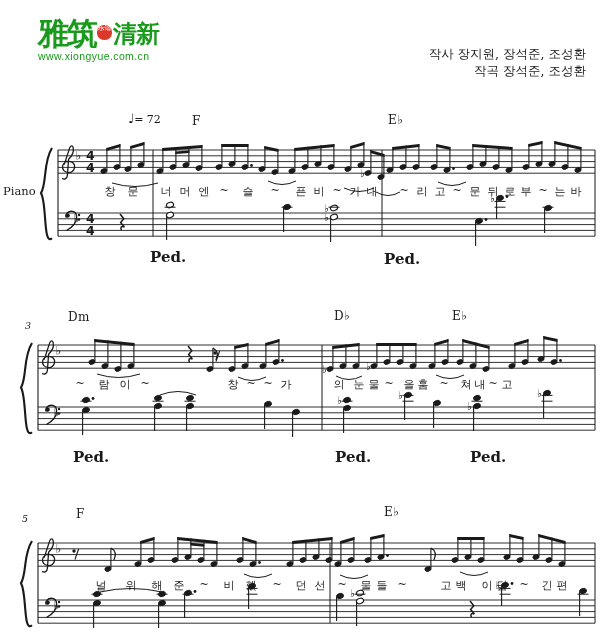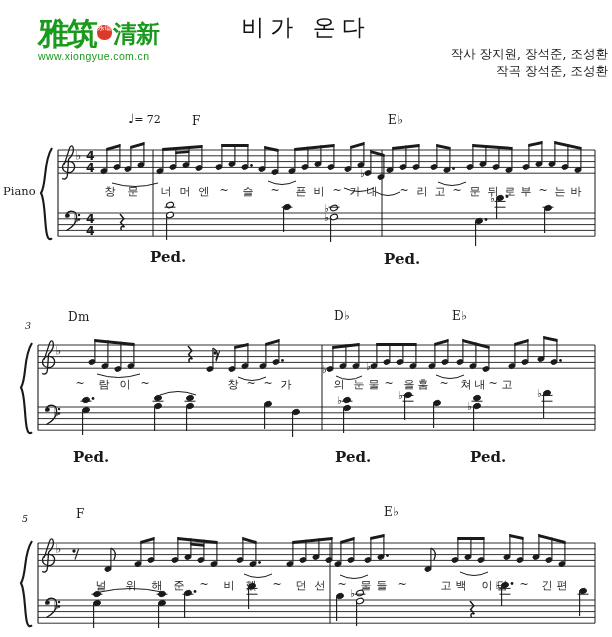--- a/index.html
+++ b/index.html
@@ -7,21 +7,21 @@
        font-family:"DejaVu Serif","Liberation Serif",serif;color:#1a1a1a;}
   
   .logo{position:absolute;left:38px;top:18px;line-height:1;}
   .logo-row{display:flex;align-items:center;}
   .logo .l1{font-size:31px;font-weight:bold;color:#1a9a1c;letter-spacing:-2px;}
   .logo .l2{font-size:24px;font-weight:bold;color:#1a9a1c;letter-spacing:-1px;}
   .seal{display:inline-block;width:15px;height:15px;background:#d districts;background:#d93a2b;color:#fff;
         font-size:7px;line-height:7.5px;text-align:center;word-break:break-all;overflow:hidden;margin:0 1px 2px 1px;border-radius:7px;}
   .logo-url{font-size:10.5px;color:#1a9a1c;letter-spacing:.4px;margin-top:2px;font-family:"Liberation Sans",sans-serif;}
   .title{position:absolute;left:0;right:0;top:12px;text-align:center;font-size:23px;letter-spacing:6px;color:#121212;}
-  .credits{position:absolute;right:4px;top:46px;text-align:right;font-size:12.5px;line-height:16.5px;color:#222;}
+  .credits{position:absolute;right:26px;top:46px;text-align:right;font-size:12.5px;line-height:16.5px;color:#222;}
   
   .piano-label{position:absolute;left:3px;top:184px;font-size:11.5px;}
   .tempo{position:absolute;left:101px;top:111px;font-size:11px;margin-left:27px;}
   .tempo .q{font-family:"DejaVu Sans",sans-serif;font-size:13px;}
   .chord{position:absolute;font-size:12px;letter-spacing:.5px;white-space:nowrap;}
   .lyric{position:absolute;font-size:11px;transform:translateX(-50%);white-space:nowrap;}
   .pedal{position:absolute;font-size:15px;font-weight:600;}
   .mnum{position:absolute;font-size:9.5px;font-style:italic;}
   #score-svg{position:absolute;left:0;top:0;}
 </style>
@@ -32,21 +32,20 @@
 
   <div class="logo">
     <div class="logo-row">
       <span class="l1">雅筑</span>
       <span class="seal">乐谱</span>
       <span class="l2">清新</span>
     </div>
     <div class="logo-url">www.xiongyue.com.cn</div>
   </div>
 
-  <div class="title">비가 온다</div>
 
   <div class="credits">
     <div>작사 장지원, 장석준, 조성환</div>
     <div>작곡 장석준, 조성환</div>
   </div>
 
   <div class="piano-label">Piano</div>
 
   <div class="tempo"><span class="q">♩</span><span>= 72</span></div>
 

